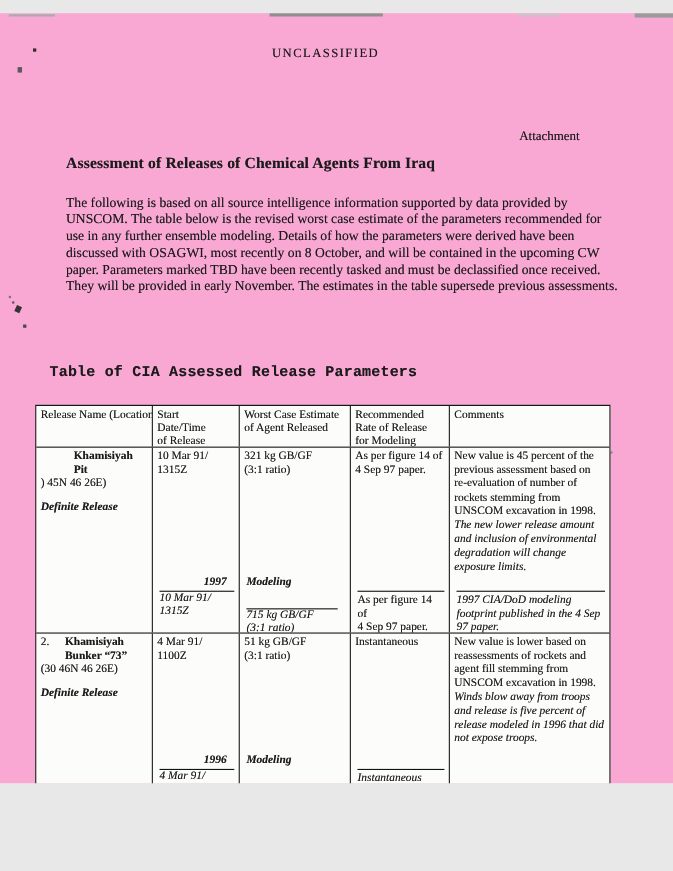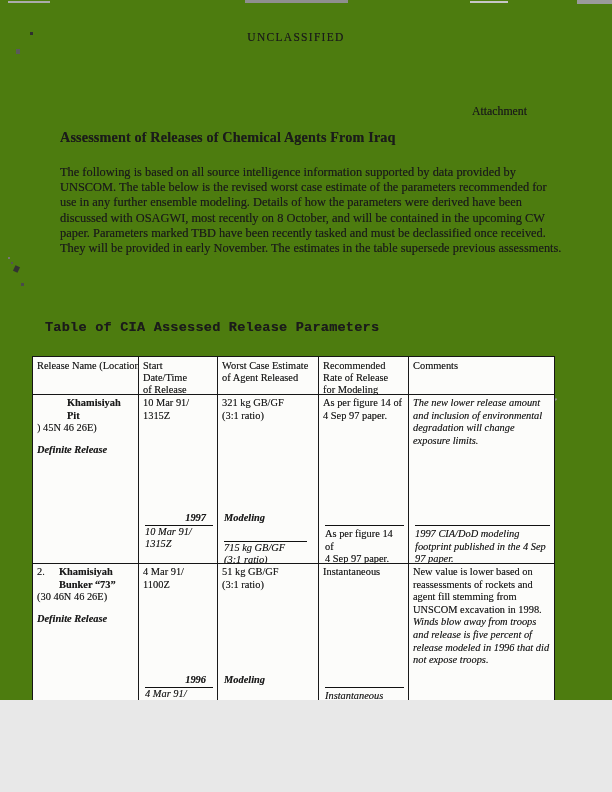--- a/index.html
+++ b/index.html
@@ -1,18 +1,18 @@
 <!DOCTYPE html>
 <html><head>
 <meta charset="utf-8">
 <style>
   html,body{margin:0;padding:0;background:#e8e8e8;}
   .page{
-    position:relative;width:612px;height:700px;margin:0 auto;
-    background:#4d7c0f;overflow:hidden;
+    position:relative;width:612px;height:700px;margin:12px auto;
+    background:#f9a8d4;overflow:hidden;
     font-family:"Liberation Serif", serif;color:#1b1b1b;
     text-shadow:0 0 .3px rgba(20,20,20,.55);
   }
   
   .classification{position:absolute;top:31px;left:0;width:592px;text-align:center;
     font-size:11.5px;letter-spacing:1.3px;}
   .attachment{position:absolute;top:104px;right:85px;font-size:11.8px;}
   .doc-title{position:absolute;top:129px;left:60px;font-size:14.2px;font-weight:bold;letter-spacing:.15px;}
   .intro{position:absolute;top:165px;left:60px;width:506px;font-size:12.4px;line-height:15.2px;}
   .table-title{position:absolute;top:320px;left:45px;
@@ -116,20 +116,21 @@
       </div>
       <div class="t-cell">
         <div class="pre">As per figure 14 of
 4 Sep 97 paper.</div>
         <div class="cell-sub sub-b">
           <div class="pre">As per figure 14 of
 4 Sep 97 paper.</div>
         </div>
       </div>
       <div class="t-cell">
+        <div>New value is 45 percent of the previous assessment based on re-evaluation of number of rockets stemming from UNSCOM excavation in 1998.</div>
         <div class="cmt-it">The new lower release amount and inclusion of environmental degradation will change exposure limits.</div>
         <div class="cell-sub sub-b">
           <div class="italic">1997 CIA/DoD modeling footprint published in the 4 Sep 97 paper.</div>
         </div>
       </div>
     </div>
 
     <div class="t-row r2">
       <div class="t-cell">
         <div class="numname">

